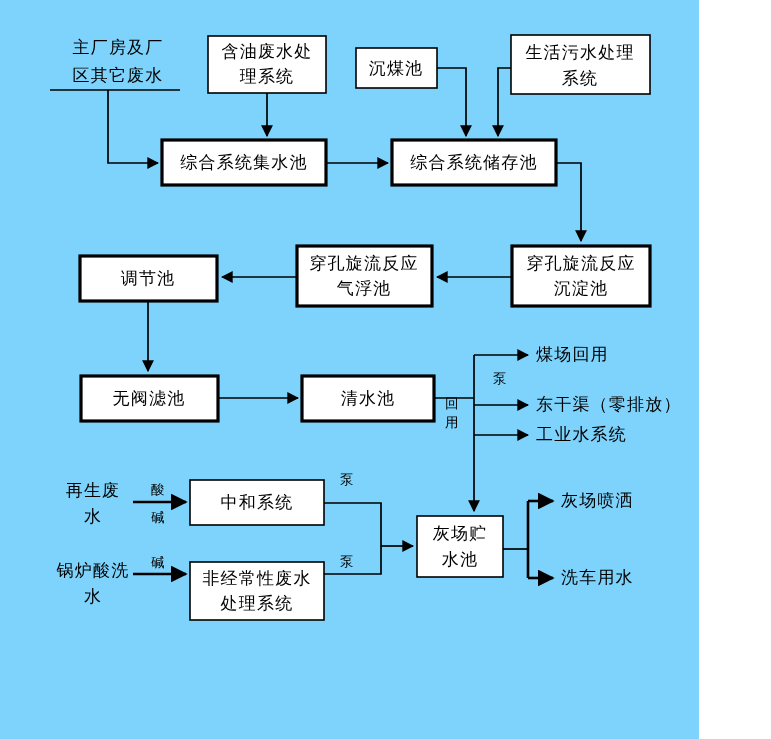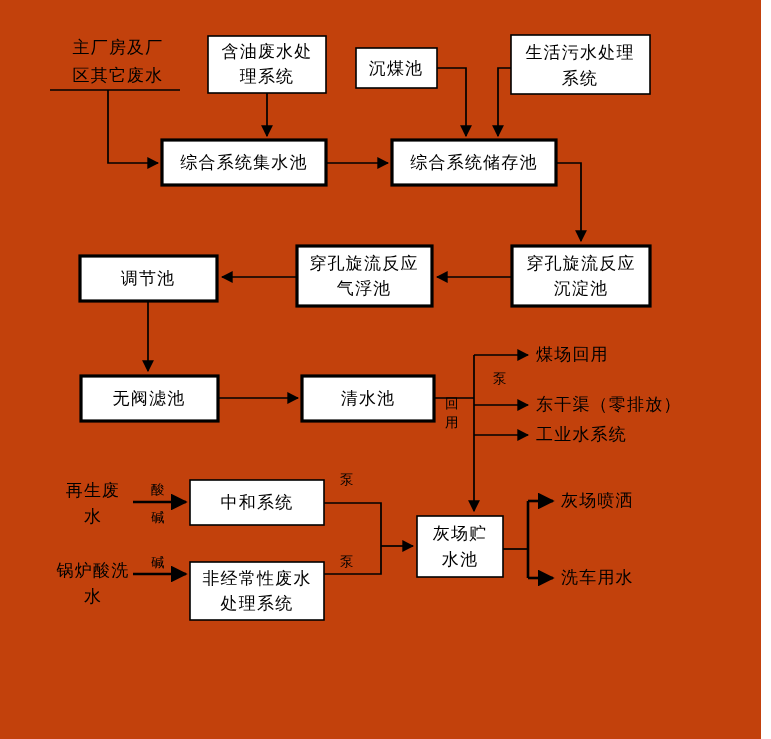--- a/index.html
+++ b/index.html
@@ -8,23 +8,23 @@
     background: #ffffff;
   }
   body {
     width: 771px;
     height: 739px;
     font-family: "DejaVu Sans", "Liberation Sans", sans-serif;
     overflow: hidden;
   }
   #diagram-root {
     position: relative;
-    width: 761px;
+    width: 699px;
     height: 739px;
-    background: #c2410c;
+    background: #7dd3fc;
   }
   svg.flow {
     position: absolute;
     left: 0;
     top: 0;
     width: 771px;
     height: 739px;
   }
   .box-rect {
     fill: #ffffff;

